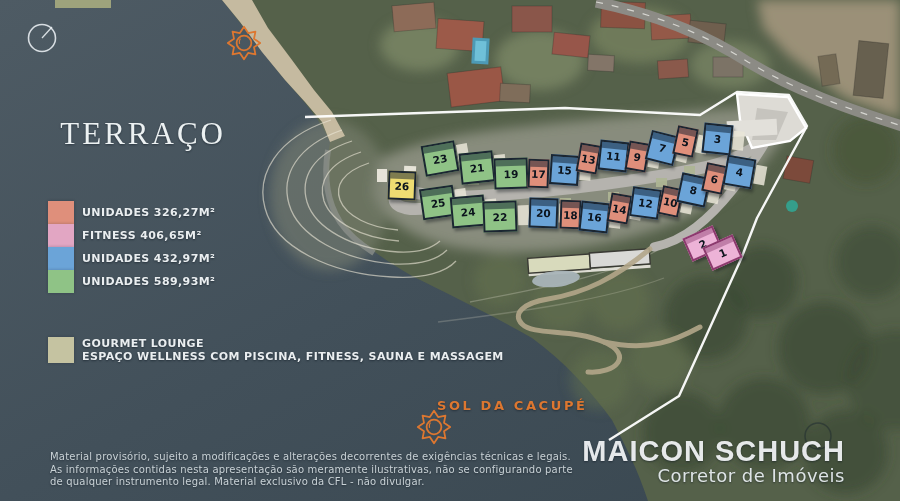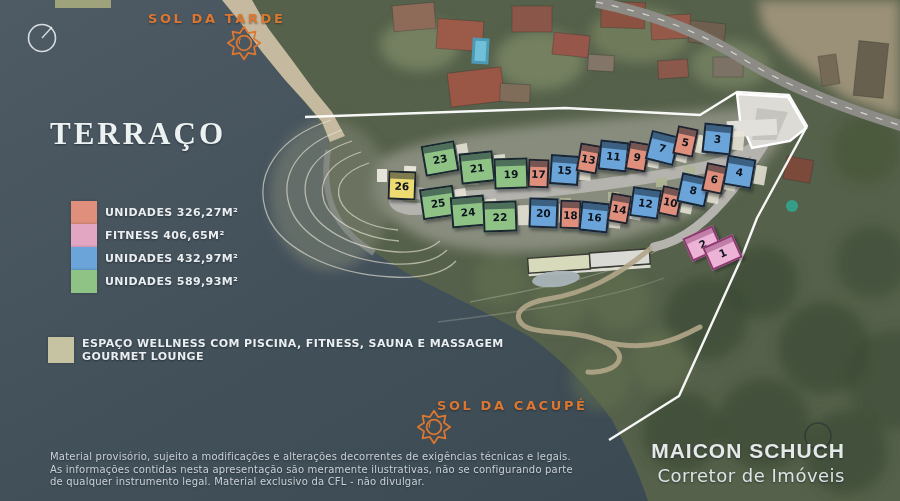--- a/index.html
+++ b/index.html
@@ -8,24 +8,24 @@
          background:linear-gradient(118deg,#4e5b64 0%,#45535c 38%,#3e4c55 70%,#3a4850 100%);}
   #aerial{position:absolute;inset:0;}
   
   .ovl{position:absolute;text-shadow:0 1px 2px rgba(8,18,28,.45);}
   #compass{position:absolute;left:27px;top:21px;width:32px;height:34px;}
   #partial-block{position:absolute;left:55px;top:0;width:56px;height:8px;background:#a2a87d;opacity:.95;}
   .sun-label{color:#dd7730;font-size:13px;font-weight:700;letter-spacing:2.6px;white-space:nowrap;}
   .sun-icon{position:absolute;}
   #title{left:38px;top:116px;width:188px;text-align:right;
          font-family:"Liberation Serif","DejaVu Serif",serif;
-         color:#ecf1f2;font-size:31px;line-height:35px;letter-spacing:3px;font-weight:700;}
+         color:#ecf1f2;font-size:31px;line-height:35px;letter-spacing:3px;font-weight:400;}
   
   #legend{left:48px;top:201px;}
-  .lg-row{display:flex;align-items:stretch;height:23px;margin-left:23px;}
+  .lg-row{display:flex;align-items:stretch;height:23px;}
   .lg-swatch{width:26px;height:23px;flex:0 0 26px;box-shadow:0 0 3px rgba(10,20,30,.25);}
   .lg-label{margin-left:8px;align-self:center;color:#eaeef0;font-size:11px;font-weight:700;
             letter-spacing:.4px;white-space:nowrap;text-shadow:0 1px 2px rgba(8,18,28,.5);}
   #legend-wellness{left:48px;top:337px;display:flex;}
   #legend-wellness .lg-swatch{width:26px;height:26px;flex:0 0 26px;}
   #legend-wellness .lg-label{line-height:13px;}
   
   .unit{position:absolute;box-sizing:border-box;border:2px solid #1b2632;
         display:flex;align-items:center;justify-content:center;
         font:700 10.5px "DejaVu Sans",sans-serif;color:#0c141d;
@@ -35,21 +35,21 @@
   .unit::after{content:"";position:absolute;right:-14px;top:12%;width:11px;height:72%;
         background:rgba(233,229,215,.85);z-index:-1;}
   .unit[data-type="pink"]{border-color:#8c3a6e;}
   .unit[data-type="pink"]::before{background:rgba(110,30,80,.35);}
   .unit[data-type="pink"]::after,.unit[data-type="yellow"]::after{display:none;}
   .unit span{position:relative;}
   
   #disclaimer{left:50px;top:451px;color:#c9d2d6;font-size:10px;line-height:12.5px;letter-spacing:.2px;}
   
   #branding{right:55px;top:437px;text-align:right;color:rgba(246,249,251,.92);}
-  #branding .name{font-family:"Liberation Sans",sans-serif;font-weight:700;font-size:21px;
+  #branding .name{font-family:"Liberation Sans",sans-serif;font-weight:700;font-size:29px;
                   letter-spacing:1px;line-height:28px;white-space:nowrap;}
   #branding .sub{font-size:18px;font-weight:400;color:rgba(240,245,248,.9);letter-spacing:.5px;}
 </style>
 </head>
 <body>
 
 <div id="stage">
 
   <svg id="aerial" width="900" height="501" viewBox="0 0 900 501">
     <defs>
@@ -261,21 +261,20 @@
       </div>
     </div>
 
   <div id="partial-block"></div>
 
   <svg id="compass" viewBox="0 0 32 34">
     <circle cx="15" cy="17" r="13.5" fill="none" stroke="rgba(240,245,248,.85)" stroke-width="1.6"></circle>
     <line x1="15" y1="17" x2="25" y2="6" stroke="rgba(240,245,248,.85)" stroke-width="1.3"></line>
   </svg>
 
-  <div class="ovl sun-label" style="left:148px;top:11px;">SOL DA TARDE</div>
   <svg class="sun-icon" style="left:226px;top:25px;" width="36" height="36" viewBox="0 0 40 40">
     <path fill="none" stroke="#dd7730" stroke-width="2" stroke-linejoin="round" d="M20,2 L24.6,8.9 L32.7,7.3 L31.1,15.4 L38,20 L31.1,24.6 L32.7,32.7 L24.6,31.1 L20,38 L15.4,31.1 L7.3,32.7 L8.9,24.6 L2,20 L8.9,15.4 L7.3,7.3 L15.4,8.9 Z"></path>
     <circle cx="20" cy="20" r="8.2" fill="none" stroke="#dd7730" stroke-width="2"></circle>
     <path d="M16,15 A7,7 0 0 0 15,21" fill="none" stroke="#dd7730" stroke-width="1.4"></path>
   </svg>
 
   <div class="ovl" id="title">
     <div>TERRAÇO</div>
   </div>
 
@@ -294,22 +293,22 @@
       </div>
       <div class="lg-row">
         <div class="lg-swatch" style="background: rgb(143, 195, 134);"></div>
         <div class="lg-label">UNIDADES 589,93M²</div>
       </div>
     </div>
 
   <div class="ovl" id="legend-wellness">
     <div class="lg-swatch" id="wellness-swatch" style="background: rgb(197, 195, 161);"></div>
     <div class="lg-label">
+      <div>GOURMET LOUNGE</div>
       <div>ESPAÇO WELLNESS COM PISCINA, FITNESS, SAUNA E MASSAGEM</div>
-      <div>GOURMET LOUNGE</div>
     </div>
   </div>
 
   <div class="ovl sun-label" style="left:437px;top:398px;">SOL DA CACUPÉ</div>
   <svg class="sun-icon" style="left:416px;top:409px;" width="36" height="36" viewBox="0 0 40 40">
     <path fill="none" stroke="#dd7730" stroke-width="2" stroke-linejoin="round" d="M20,2 L24.6,8.9 L32.7,7.3 L31.1,15.4 L38,20 L31.1,24.6 L32.7,32.7 L24.6,31.1 L20,38 L15.4,31.1 L7.3,32.7 L8.9,24.6 L2,20 L8.9,15.4 L7.3,7.3 L15.4,8.9 Z"></path>
     <circle cx="20" cy="20" r="8.2" fill="none" stroke="#dd7730" stroke-width="2"></circle>
     <path d="M16,15 A7,7 0 0 0 15,21" fill="none" stroke="#dd7730" stroke-width="1.4"></path>
   </svg>
 

